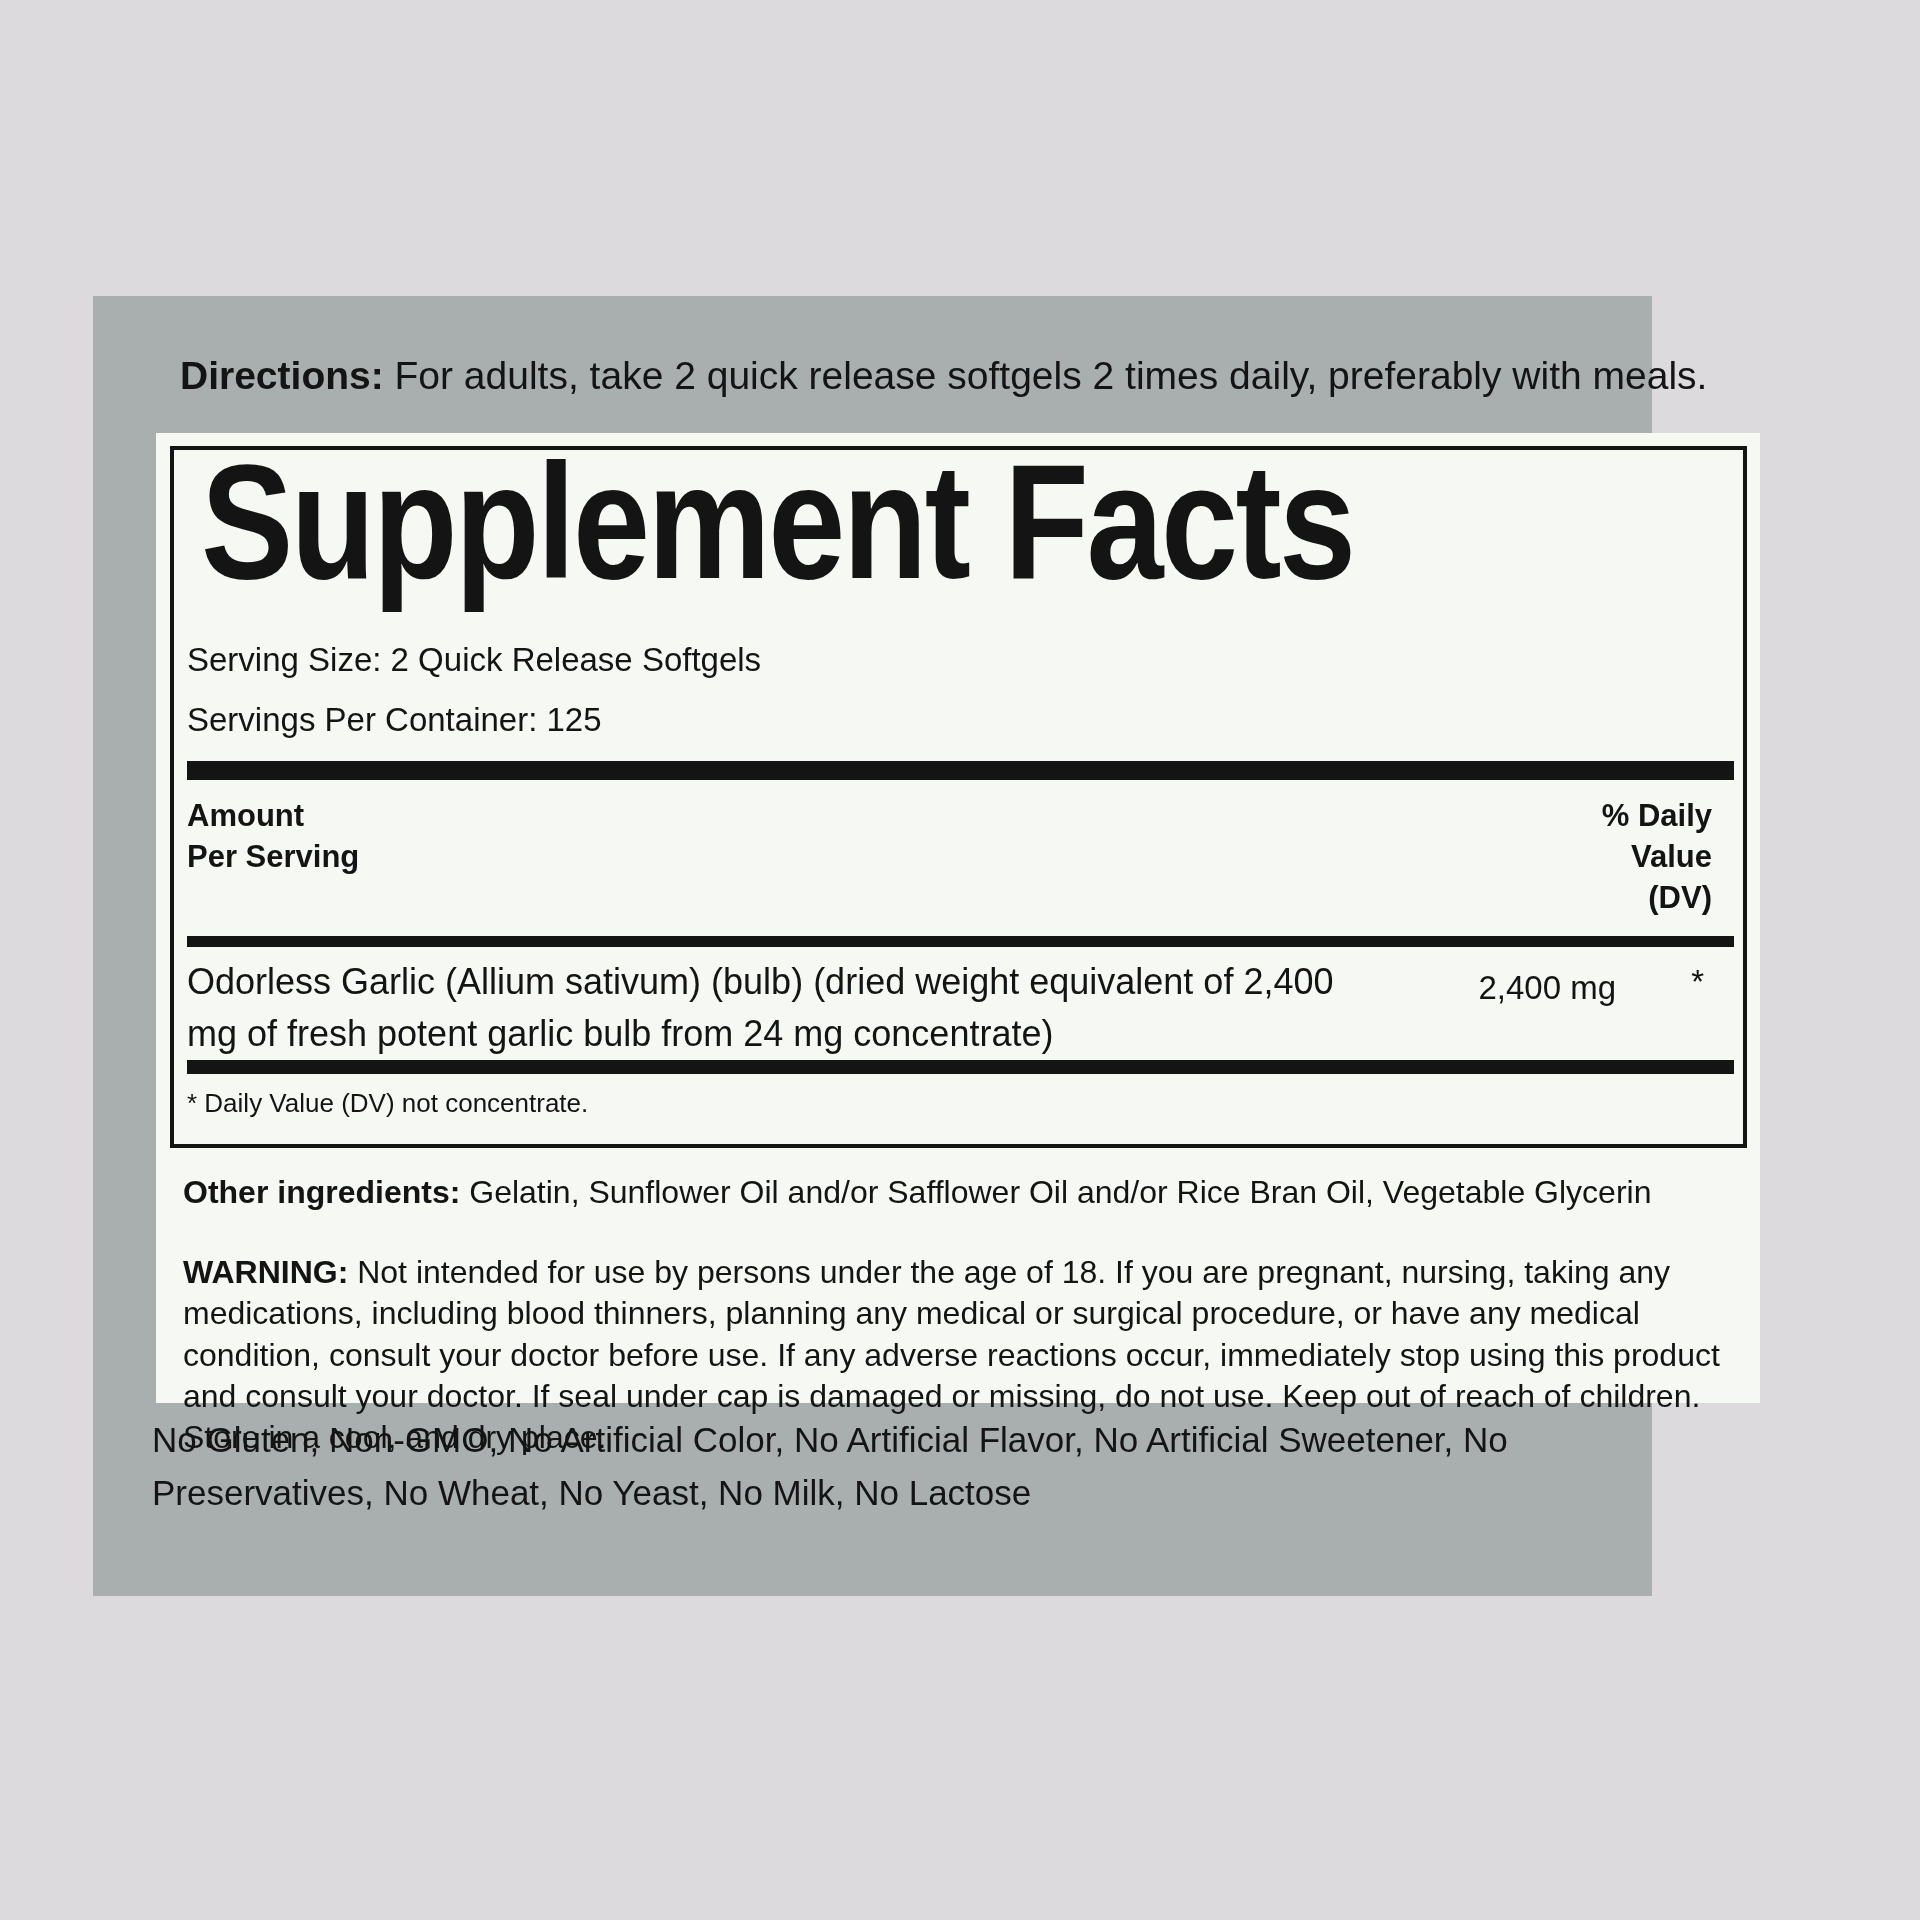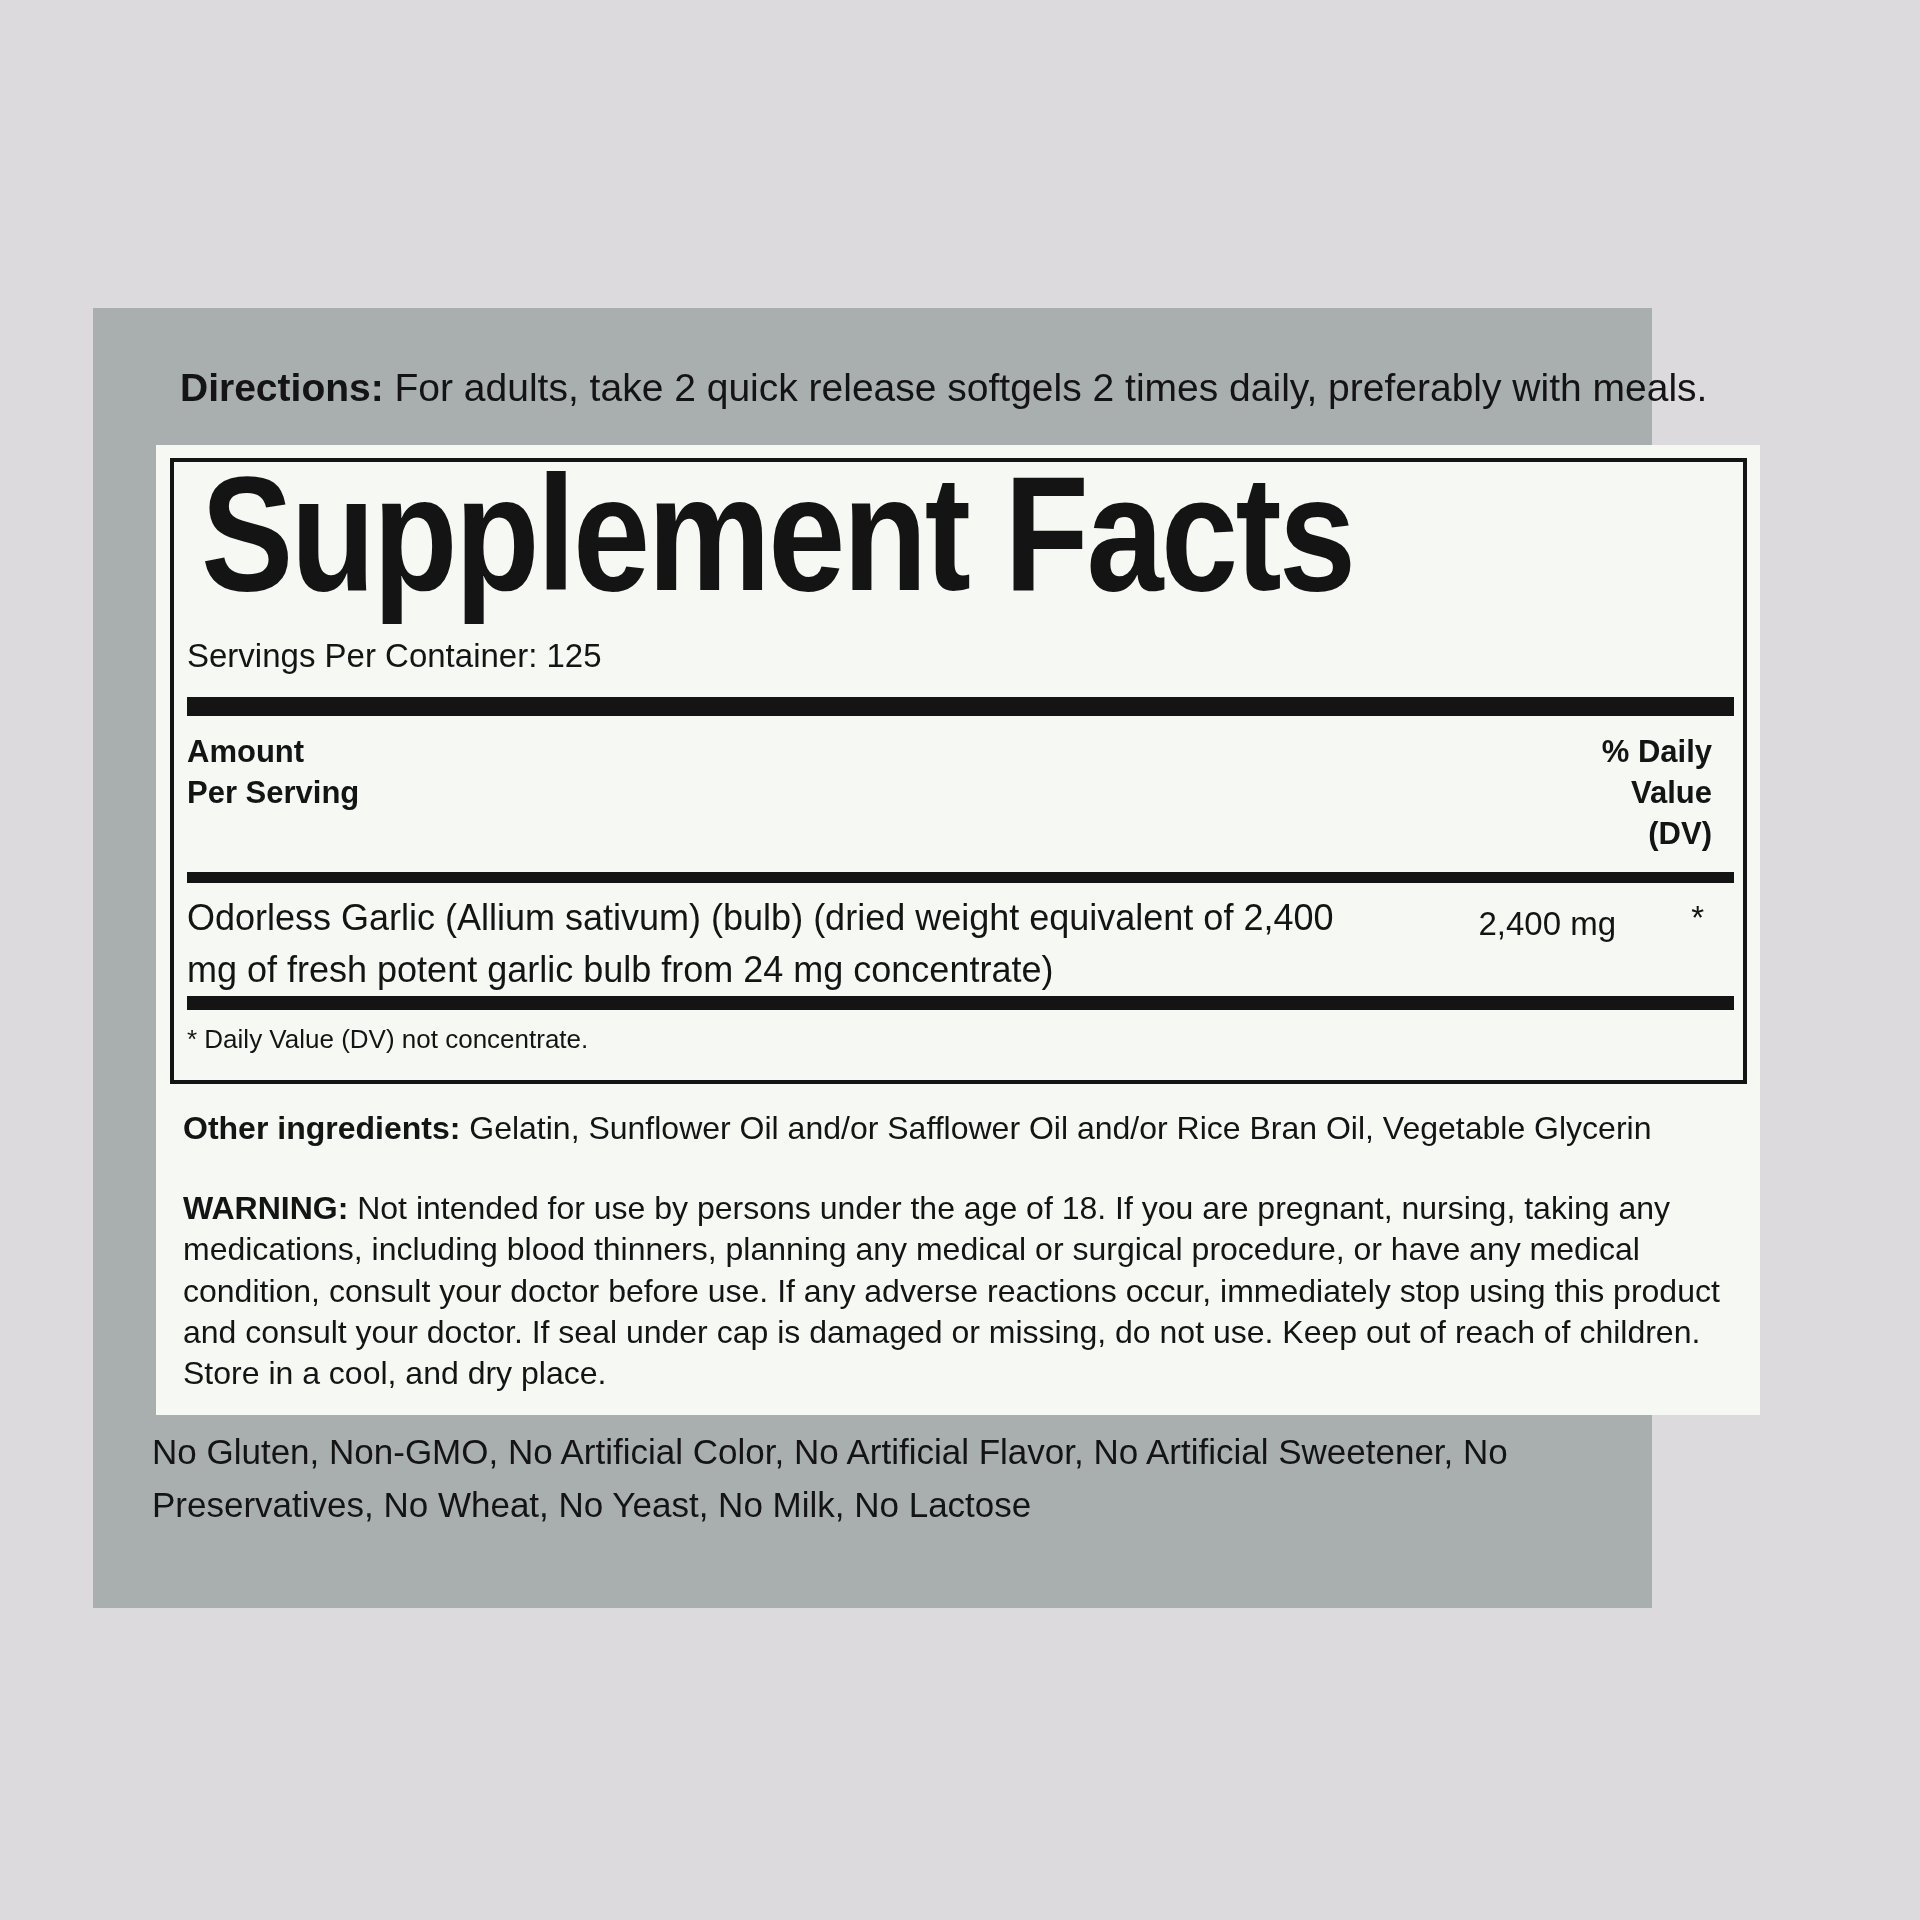--- a/index.html
+++ b/index.html
@@ -12,21 +12,21 @@
   html,body{width:1920px;height:1920px;}
   body{
     background:var(--page-bg);
     font-family:"Liberation Sans","DejaVu Sans",sans-serif;
     color:var(--ink);
     position:relative;
     overflow:hidden;
   }
   .panel{
     position:absolute;
-    left:93px; top:308px;
+    left:93px; top:296px;
     width:1559px; height:1300px;
     background:var(--panel-bg);
   }
   .directions{
     position:absolute;
     left:87px; top:57px;
     font-size:39px;
     line-height:1.2;
     white-space:nowrap;
   }
@@ -123,20 +123,21 @@
 <div class="panel">
 
   <div class="directions"><span class="bold">Directions:</span><span> For adults, take 2 quick release softgels 2 times daily, preferably with meals.</span></div>
 
   <div class="label-sheet">
 
     <div class="facts-box">
 
       <div class="sf-title">Supplement Facts</div>
 
+      <div class="serving-size">Serving Size: 2 Quick Release Softgels</div>
 
       <div class="servings-per">Servings Per Container: 125</div>
 
       <div class="rule rule-xl"></div>
 
       <div class="hdr-row">
         <div class="hdr-left">Amount
 Per Serving</div>
         <div class="hdr-right">% Daily
 Value

